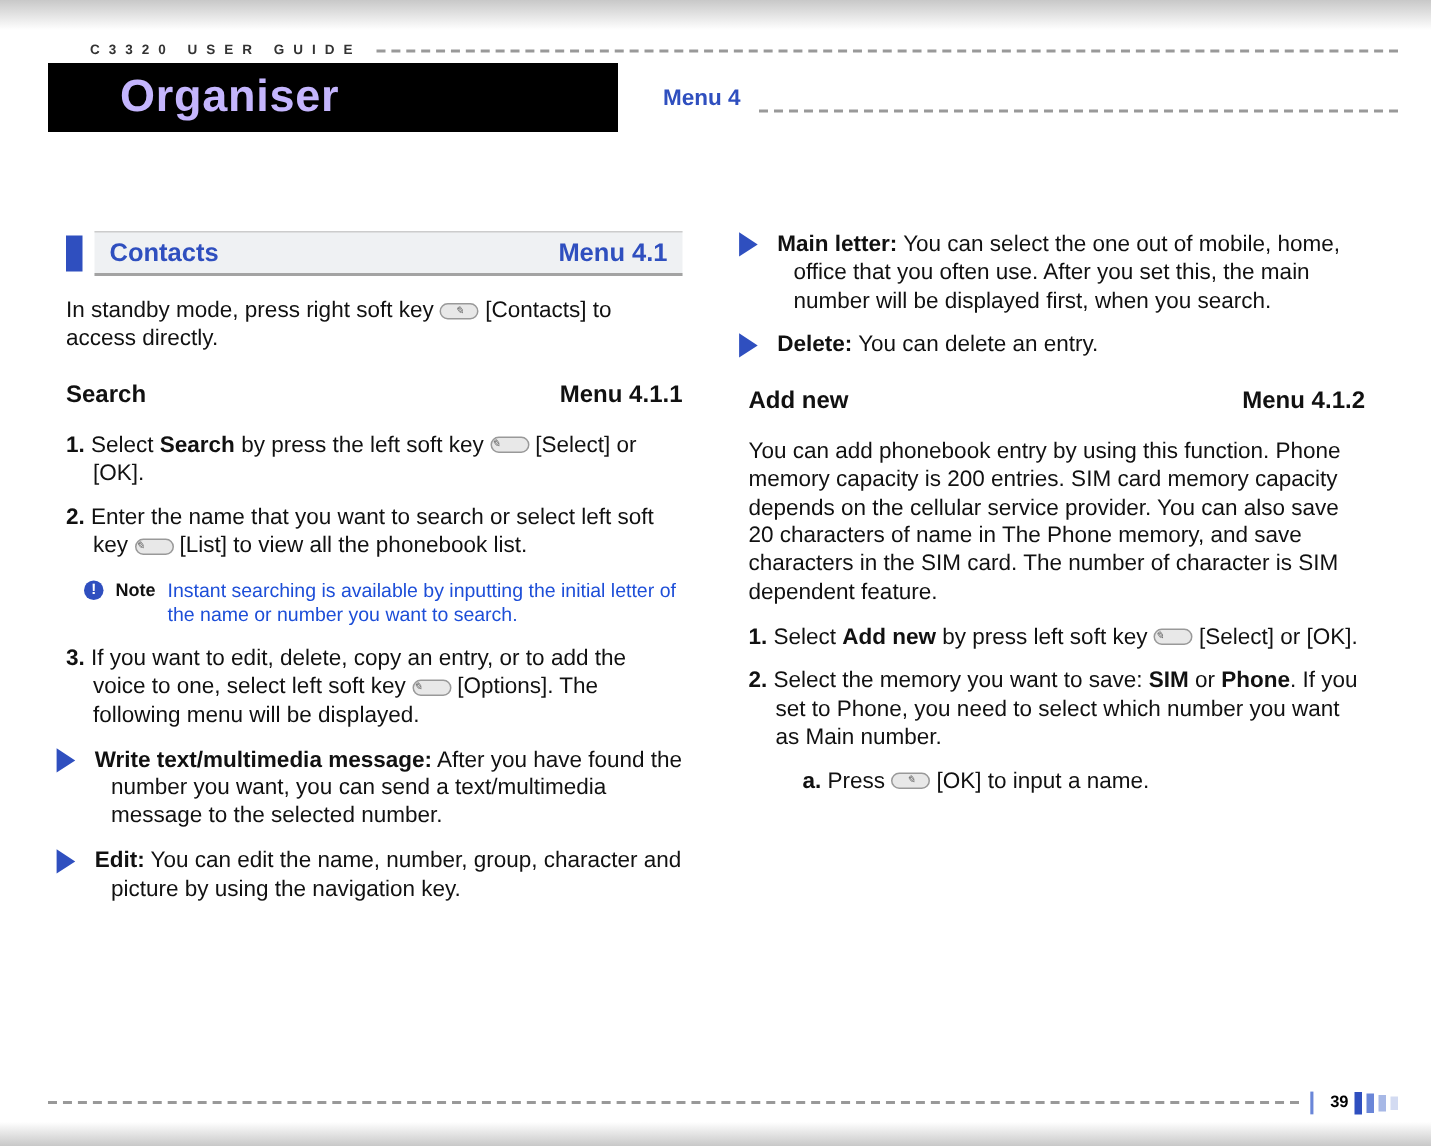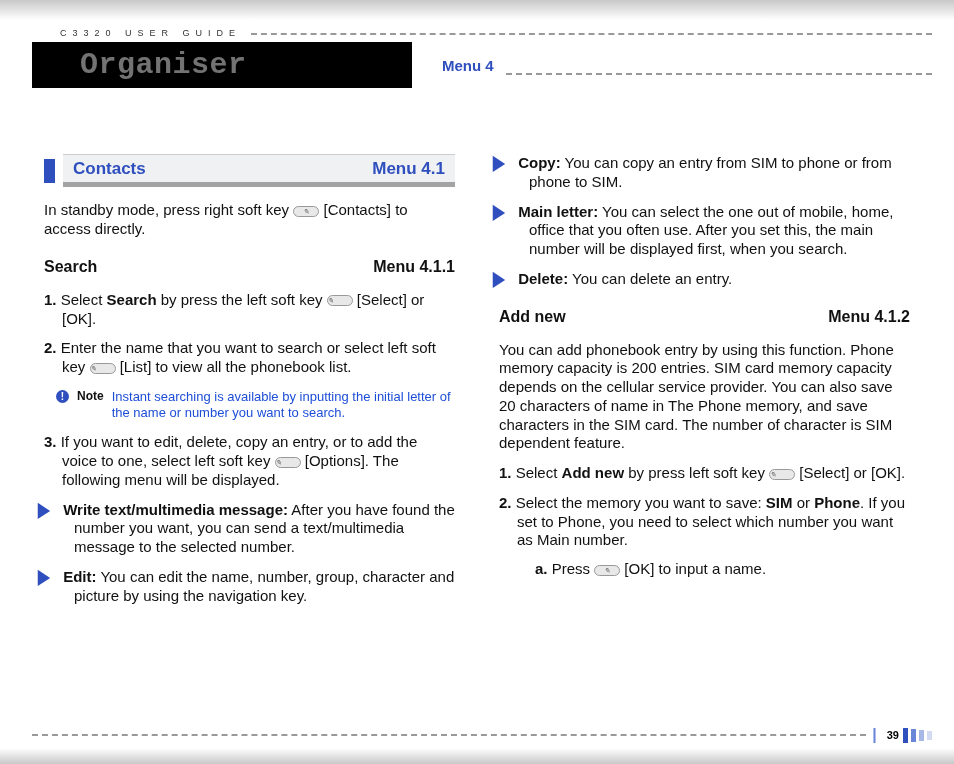--- a/index.html
+++ b/index.html
@@ -20,48 +20,47 @@
   .header-row {
     position: absolute;
     top: 28px;
     left: 32px;
     right: 22px;
     display: flex;
     align-items: center;
   }
   .header-label {
     font-size: 9px;
-    font-weight: normal;
+    font-weight: bold;
     letter-spacing: 6px;
     color: #333;
     margin-left: 28px;
   }
   .header-dashed-right {
     flex: 1;
     border-top: 2px dashed #999;
     margin-left: 10px;
     margin-top: 2px;
   }
   .title-bar-wrap {
     position: absolute;
     top: 42px;
     left: 32px;
     right: 22px;
     display: flex;
     align-items: center;
   }
   .title-bar {
     background: #000;
-    color: #737373;
+    color: #c4b5fd;
     height: 46px;
     display: flex;
     align-items: center;
     padding: 0 76px 0 22px;
     min-width: 380px;
-    font-family: Liberation Mono, monospace;
   }
   .title-text {
     font-size: 30px;
     font-weight: bold;
     margin-left: 26px;
     letter-spacing: 0.5px;
   }
   .title-menu {
     color: #2f4fbf;
     font-weight: bold;
@@ -100,21 +99,21 @@
     width: 11px;
     height: 24px;
     background: #2f4fbf;
   }
   .section-title {
     flex: 1;
     display: flex;
     justify-content: space-between;
     background: #eff1f3;
     border-top: 1px solid #ccc;
-    border-bottom: 5px solid #a3a3a3;
+    border-bottom: 2px solid #a3a3a3;
     padding: 3px 10px;
     color: #2f4fbf;
     font-weight: bold;
     font-size: 17px;
     font-family: "Trebuchet MS", Arial, sans-serif;
   }
   .sub-head {
     display: flex;
     justify-content: space-between;
     font-weight: bold;
@@ -301,24 +300,20 @@
       <span class="tri">▶</span>
       <span class="b">Edit:</span><span> You can edit the name, number, group, character and picture by using the navigation key.</span>
     </div>
 
   </div>
 
   <div class="col">
 
     <div class="bullet-item">
       <span class="tri">▶</span>
-      <span class="b">Copy:</span><span> You can copy an entry from SIM to phone or from phone to SIM.</span>
-    </div>
-    <div class="bullet-item">
-      <span class="tri">▶</span>
       <span class="b">Main letter:</span><span> You can select the one out of mobile, home, office that you often use. After you set this, the main number will be displayed first, when you search.</span>
     </div>
     <div class="bullet-item">
       <span class="tri">▶</span>
       <span class="b">Delete:</span><span> You can delete an entry.</span>
     </div>
 
     <div class="sub-head">
       <span>Add new</span>
       <span>Menu 4.1.2</span>

